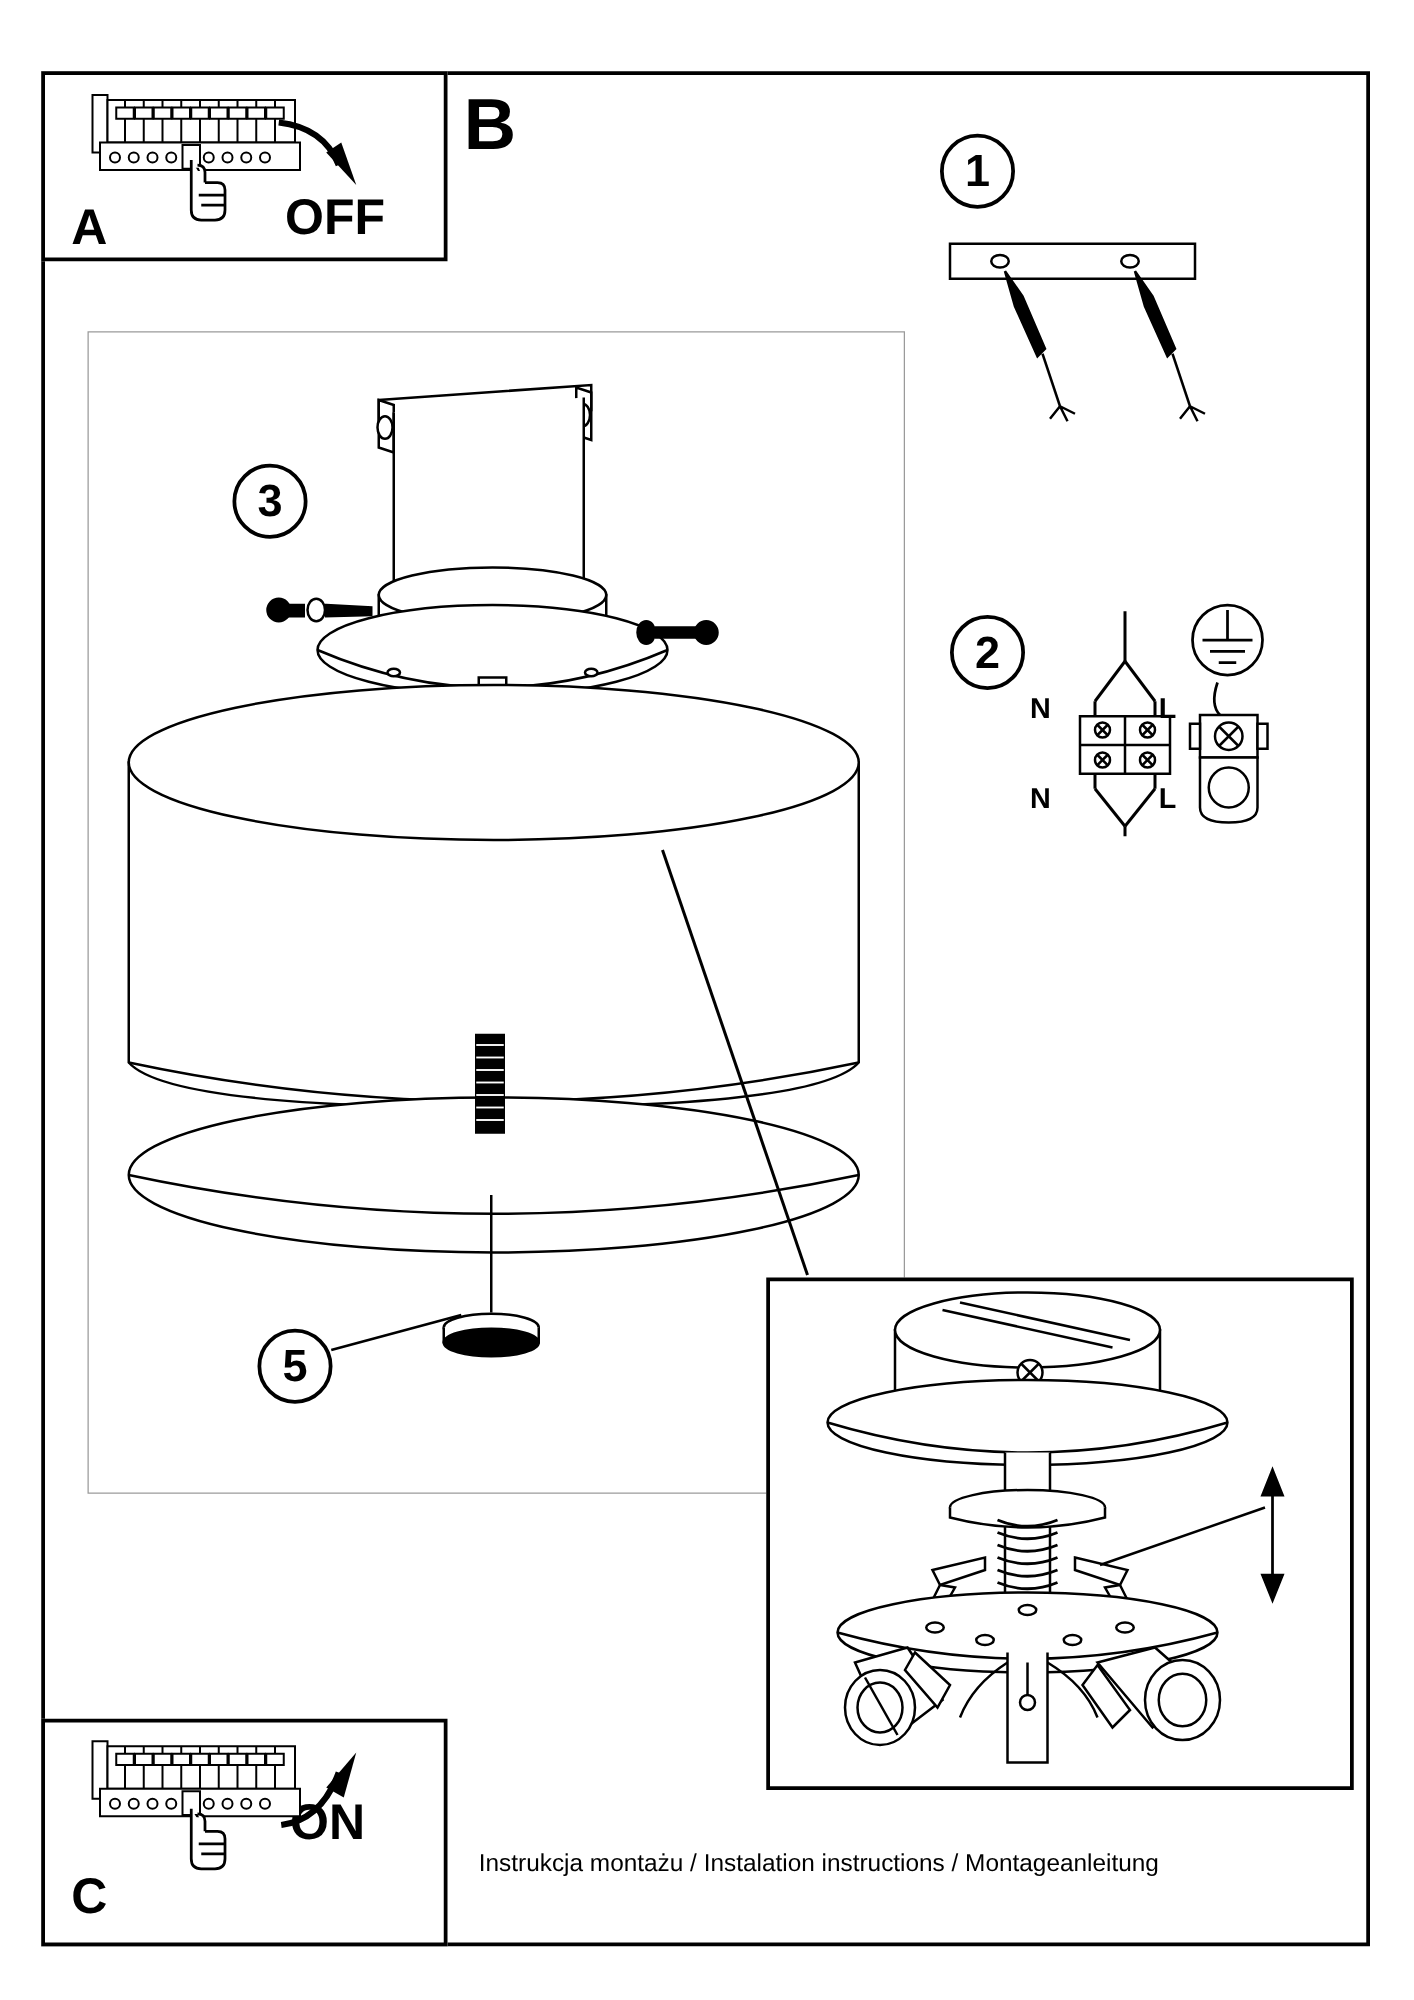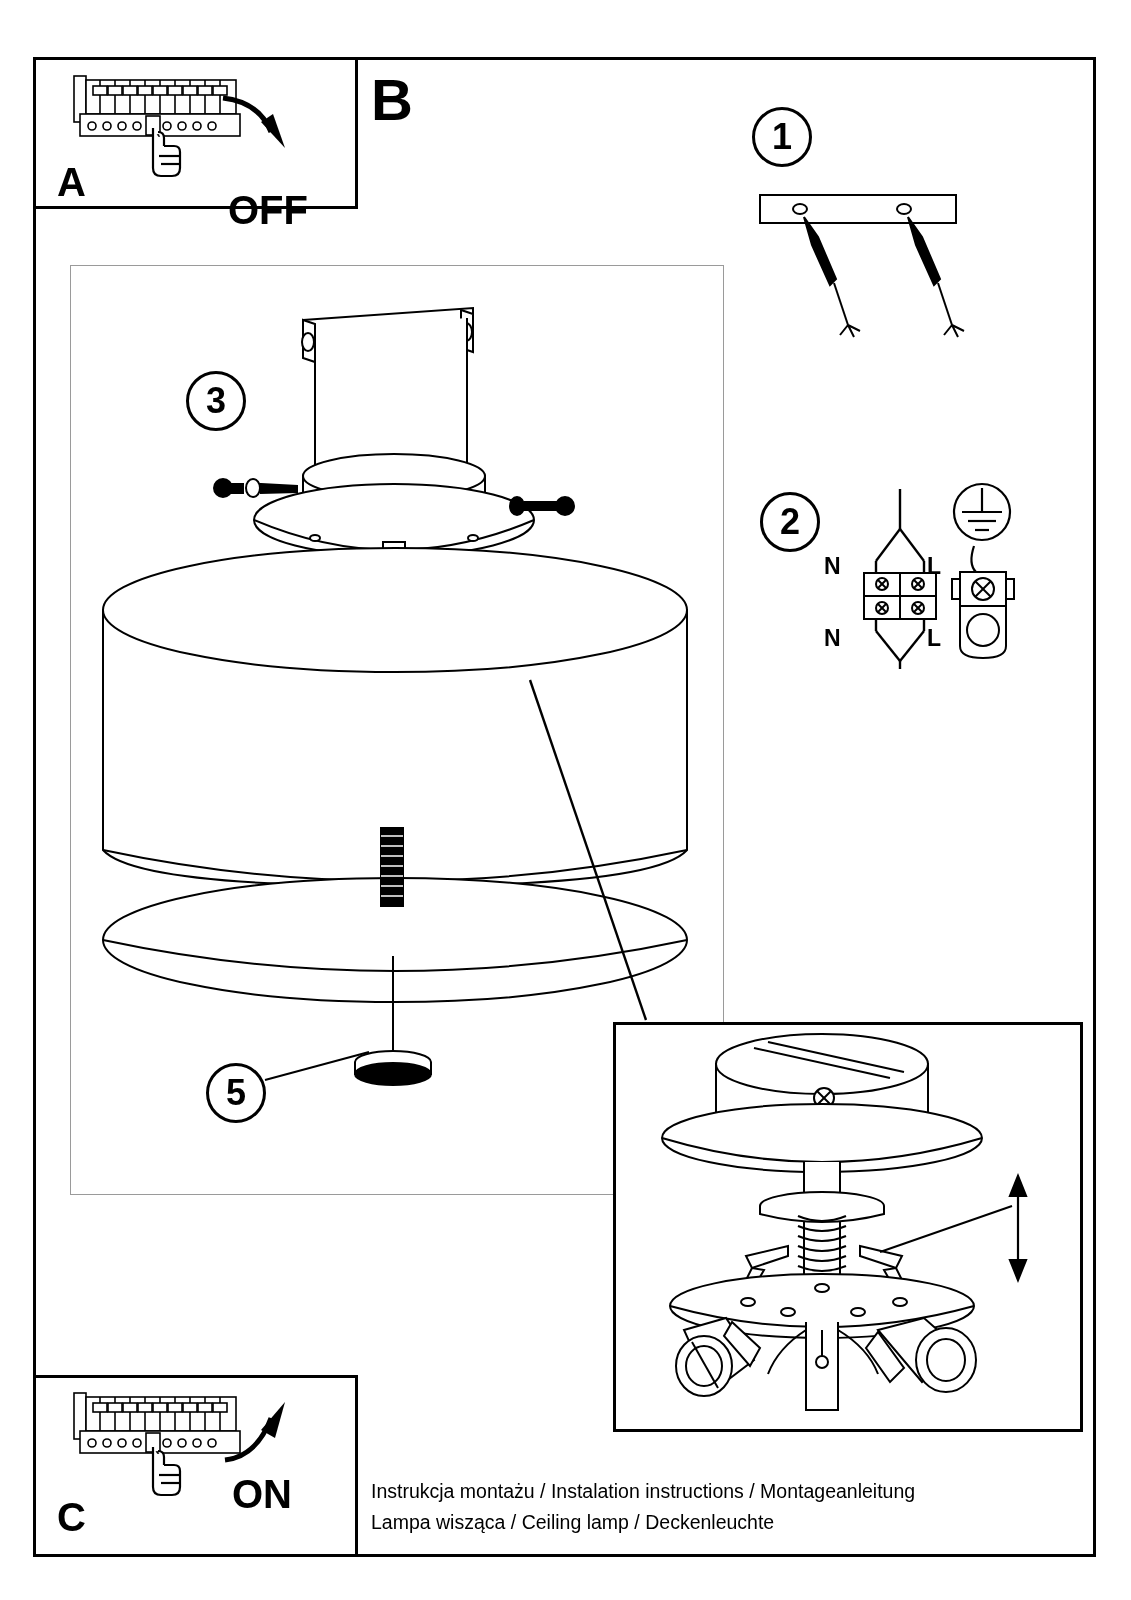--- a/index.html
+++ b/index.html
@@ -49,21 +49,20 @@
     position: absolute;
     font-size: 58px;
     font-weight: 700;
     color: #000;
   }
   .word {
     position: absolute;
     font-size: 40px;
     font-weight: 700;
     color: #000;
-    margin-top: 36px;
   }
   .circnum {
     position: absolute;
     border: 3px solid #000;
     border-radius: 50%;
     width: 54px;
     height: 54px;
     display: flex;
     align-items: center;
     justify-content: center;
@@ -76,20 +75,21 @@
     position: absolute;
     font-size: 23px;
     font-weight: 700;
     color: #000;
   }
   .footer-text {
     position: absolute;
     font-size: 19.5px;
     color: #000;
     white-space: nowrap;
+    margin-left: 12px;
   }
   svg { display: block; }
   .svgabs { position: absolute; }
 </style>
 </head>
 <body>
 
 <div id="sheet">
 
   <div class="border-frame"></div>
@@ -462,15 +462,14 @@
       <path d="M101 98 L120 98"></path>
     </g>
   </svg>
 
   <svg class="svgabs" style="left:215px; top:1398px;" width="80" height="68" viewBox="0 0 80 68">
     <path d="M10 62 Q42 58 56 20" stroke="#000" stroke-width="5" fill="none"></path>
     <path d="M46 32 L70 4 L60 40 Z" fill="#000"></path>
   </svg>
 
   <div class="footer-text" style="left:371px; top:1480px;">Instrukcja montażu / Instalation instructions / Montageanleitung</div>
-  <div class="footer-text" style="left:371px; top:1511px;">Lampa wisząca / Ceiling lamp / Deckenleuchte</div>
 
 </div>
 
 </body></html>

